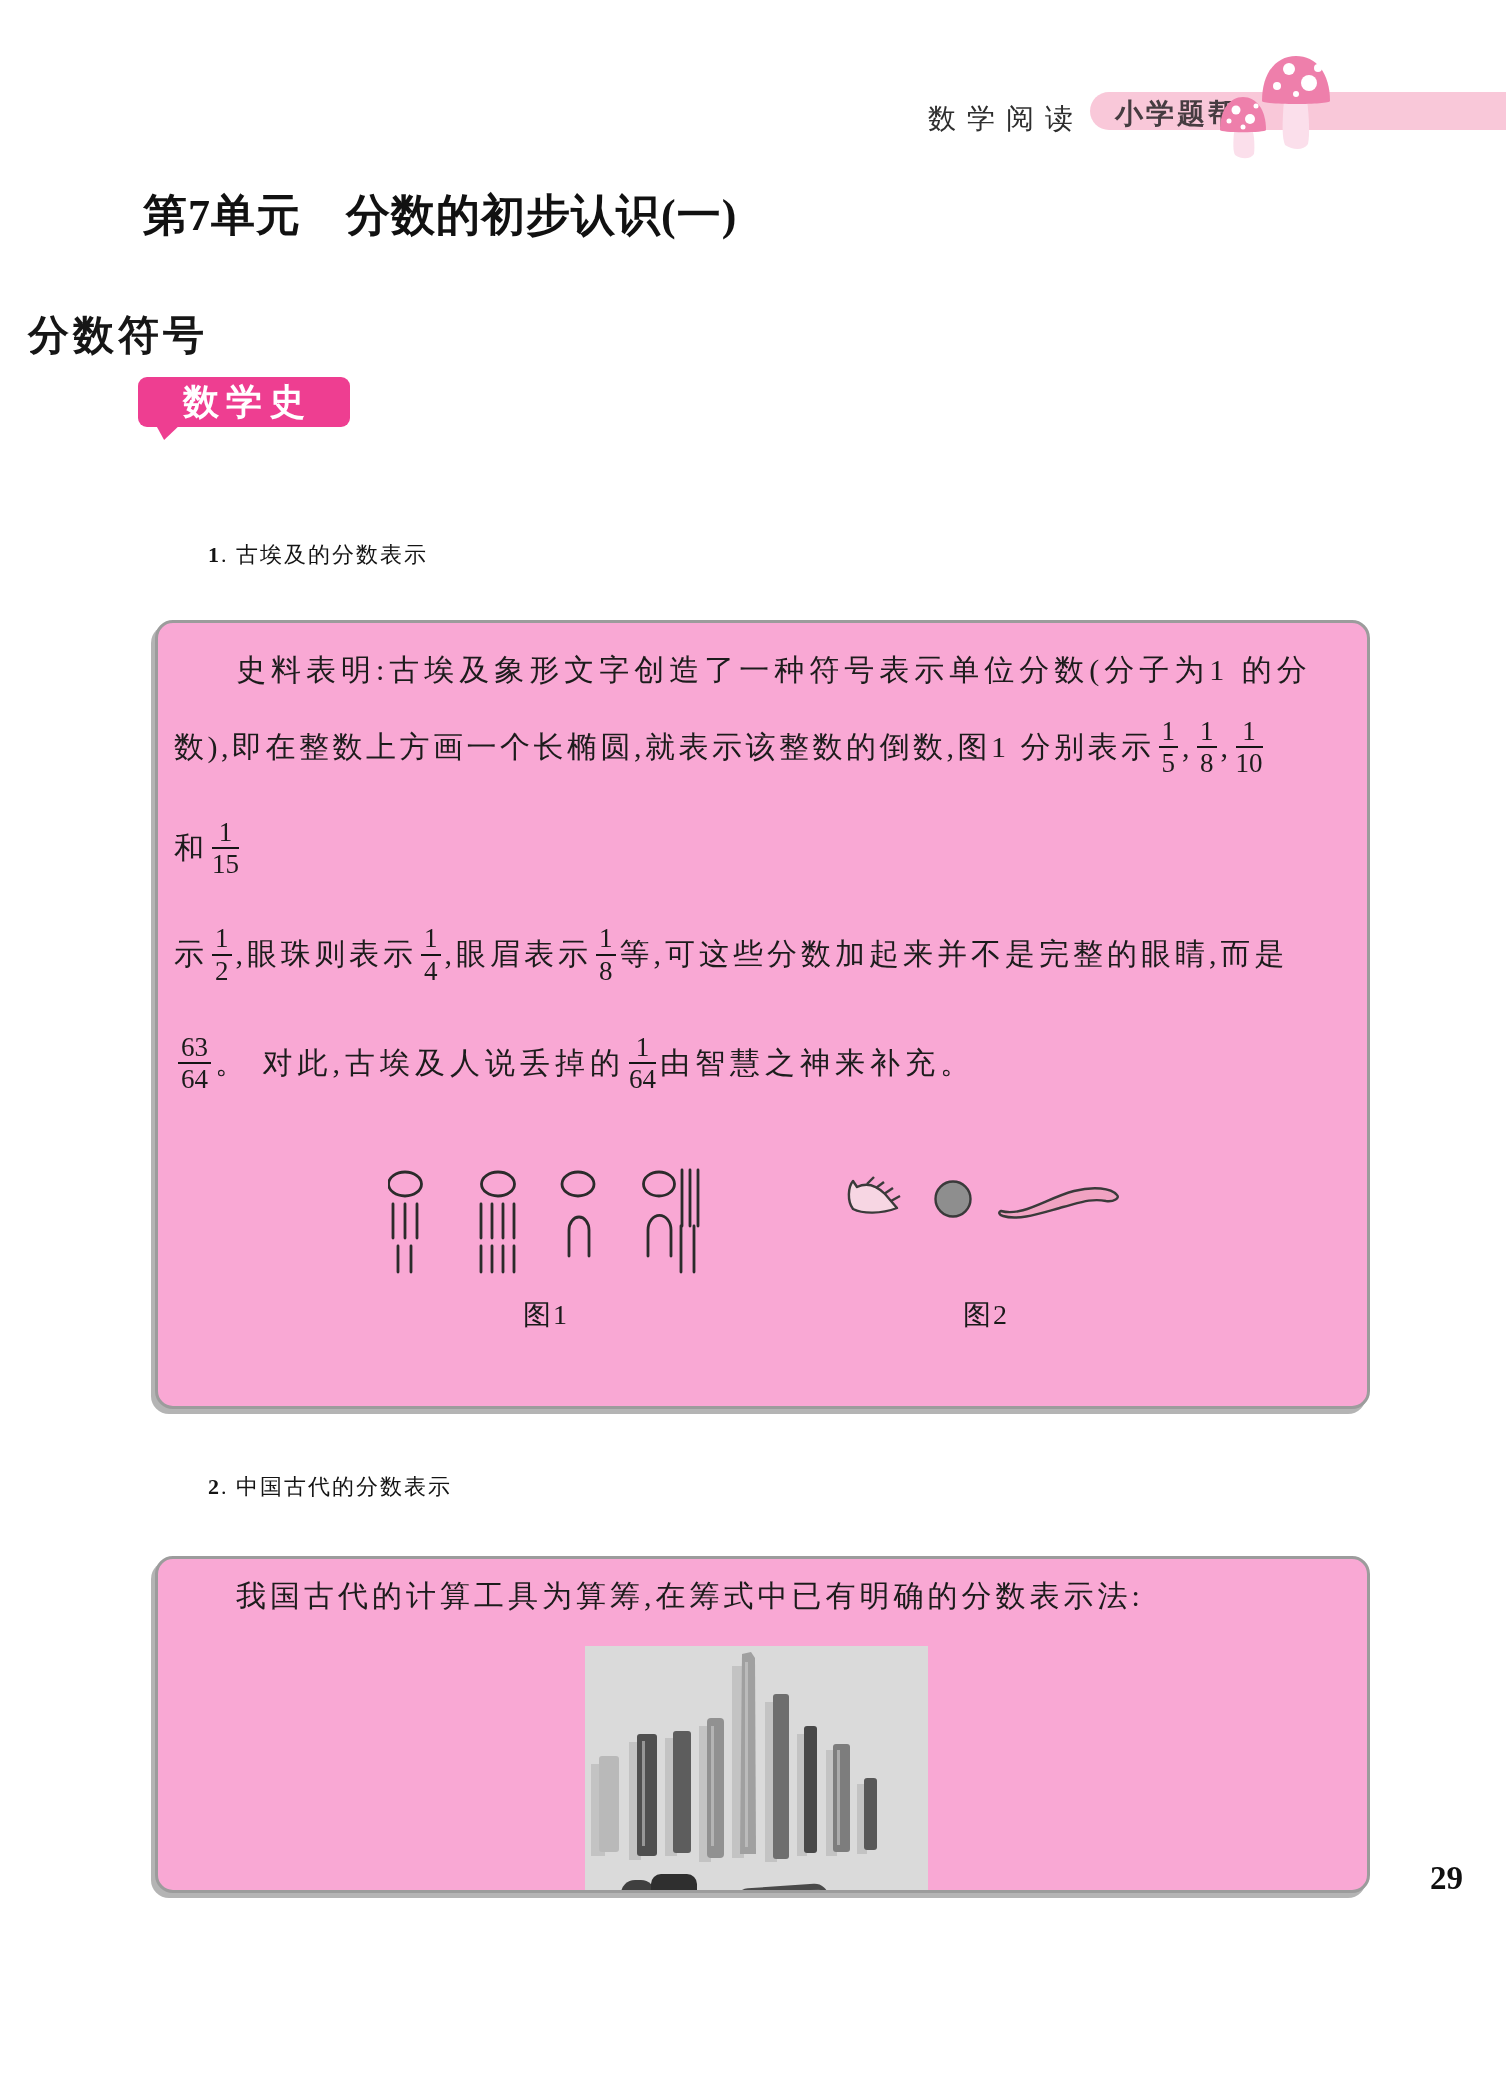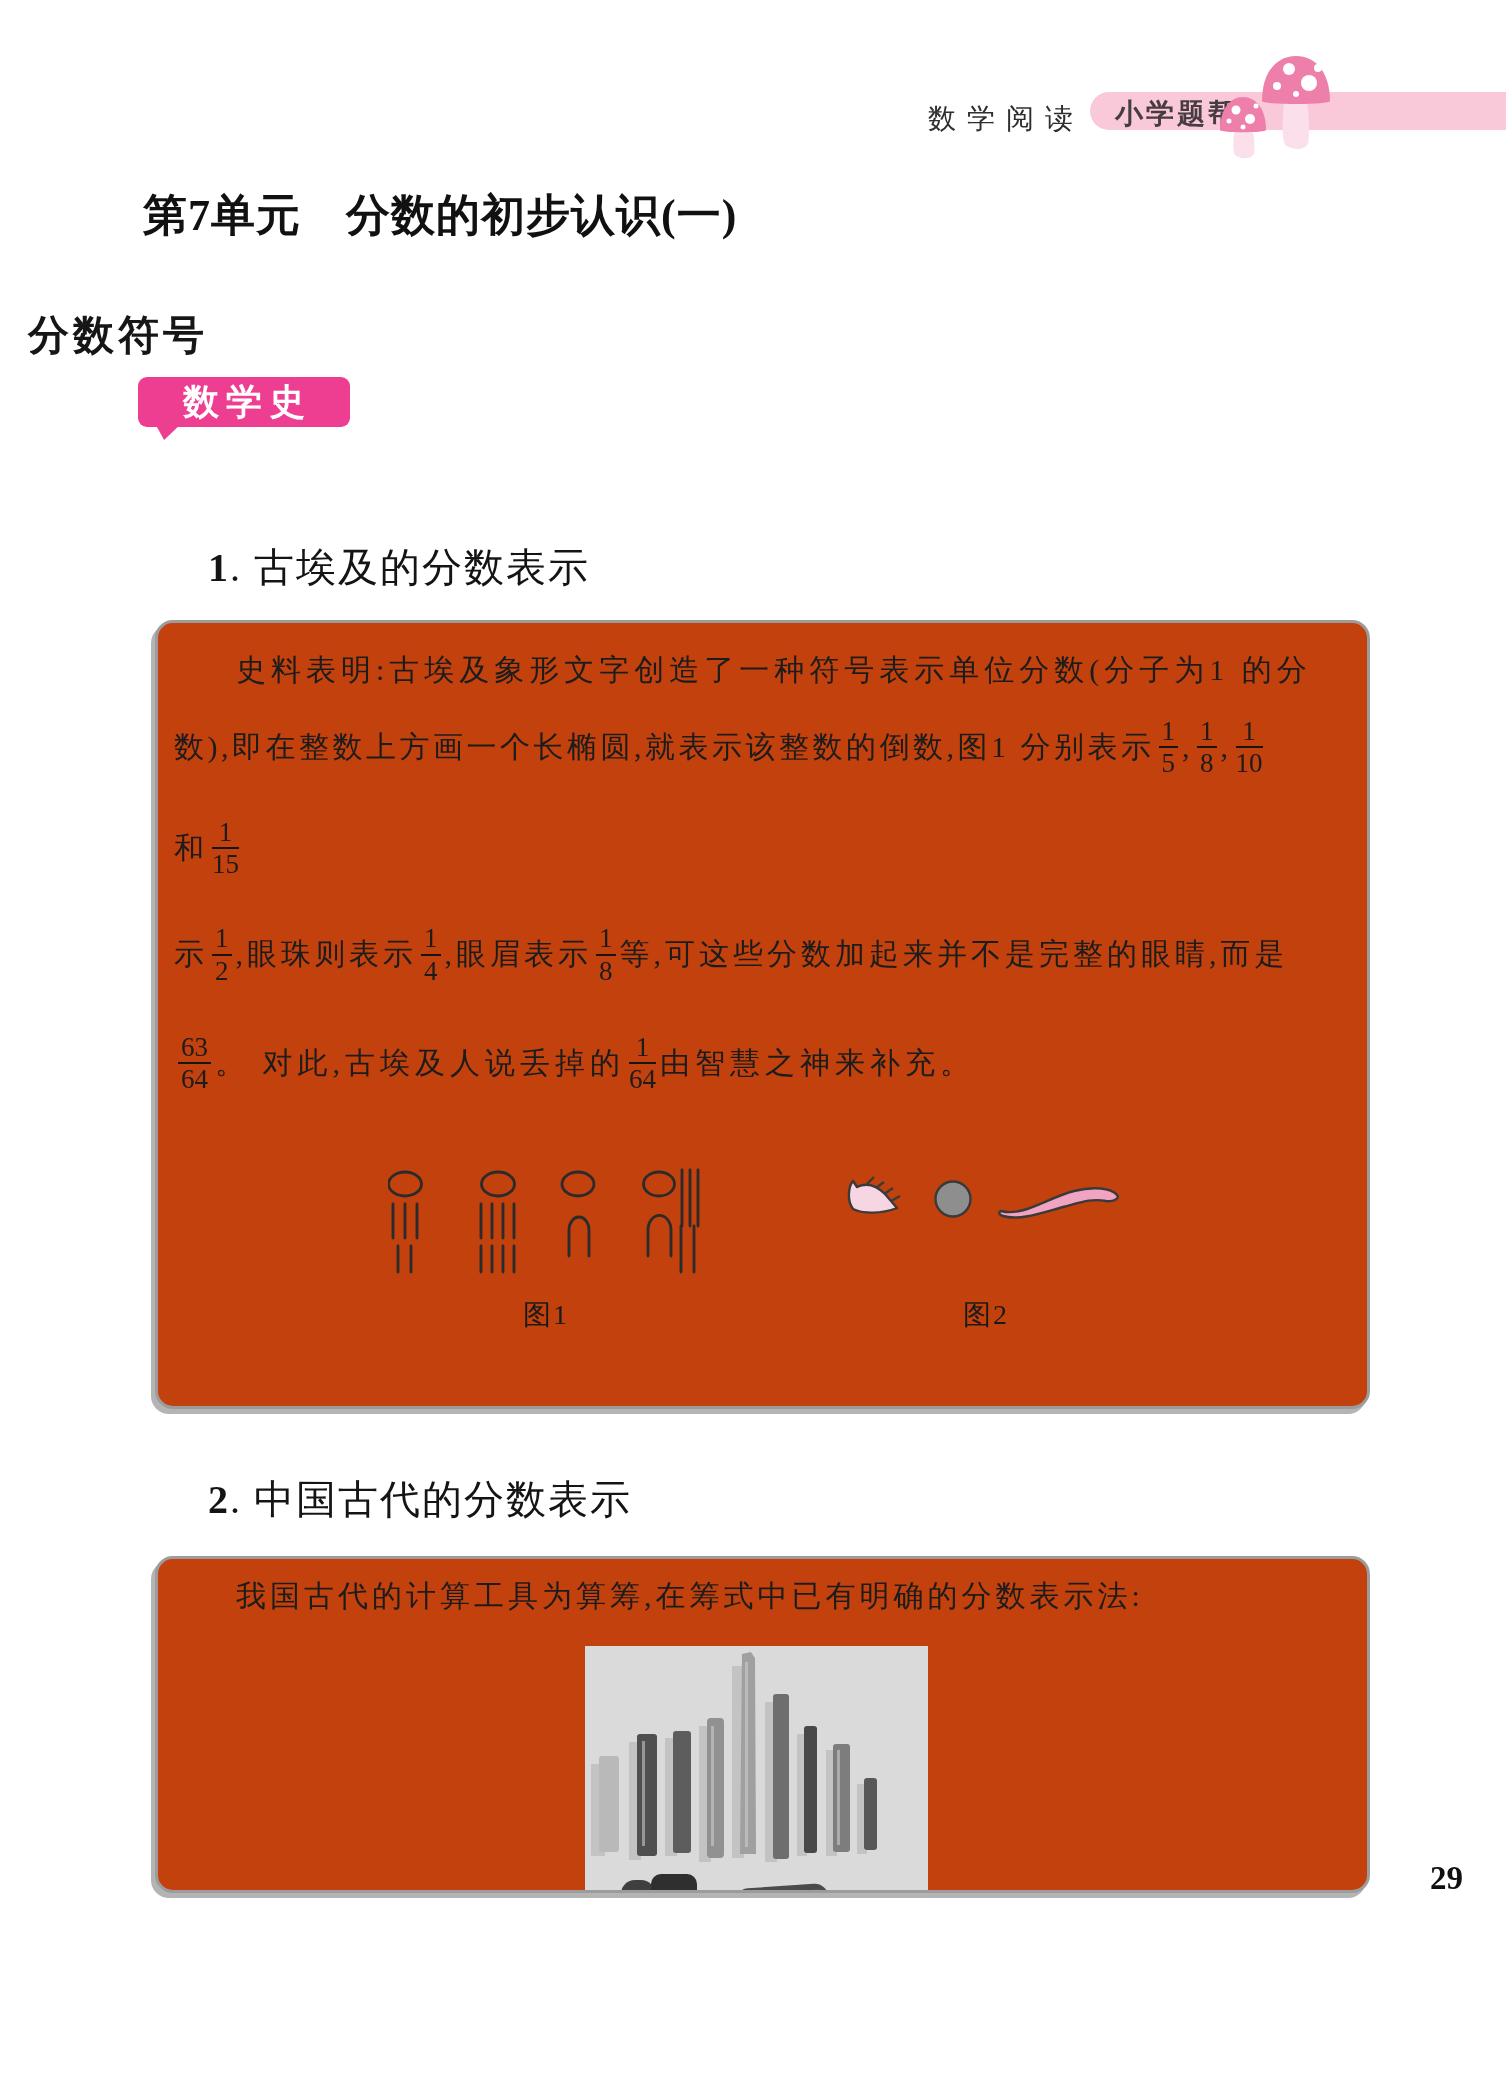--- a/index.html
+++ b/index.html
@@ -54,30 +54,30 @@
     position:absolute;left:16px;bottom:-13px;width:0;height:0;
     border-left:12px solid transparent;border-right:12px solid transparent;
     border-top:15px solid var(--tag_pink);transform:skewX(-14deg);
   }
   
   .intro{
     position:absolute;left:140px;top:470px;width:1240px;margin:0;
     text-indent:62px;font-size:30px;letter-spacing:3px;line-height:44px;
   }
   .sec{
-    position:absolute;left:208px;margin:0;font-size:40px;letter-spacing:2px;color:#141414;
+    position:absolute;left:208px;margin:0;font-size:22px;letter-spacing:2px;color:#141414;
     white-space:nowrap;
   }
   .sec1{top:540px;}
   .sec2{top:1472px;}
   .sec .sec-num{font-weight:bold;font-family:"Liberation Serif","DejaVu Serif",serif;}
   
   .hbox{
     position:absolute;left:155px;width:1215px;box-sizing:border-box;
-    border:3px solid var(--box_border);border-radius:18px;background:#c2410c;
+    border:3px solid var(--box_border);border-radius:18px;background:#f9a8d4;
     box-shadow:-4px 5px 0 0 var(--box_shadow);
   }
   .box1{top:620px;height:789px;padding:26px 14px 0 16px;}
   .box2{top:1556px;height:337px;padding:16px 14px 0 16px;overflow:hidden;}
   .bl{white-space:nowrap;font-size:30px;letter-spacing:5px;color:#1c1c1c;line-height:42px;}
   .bl-indent{padding-left:62px;}
   .ls35{letter-spacing:3.5px;}
   .ls4{letter-spacing:4px;}
   .mt29{margin-top:29px;}.mt40{margin-top:40px;}.mt46{margin-top:46px;}.mt48{margin-top:48px;}
   .frac{

